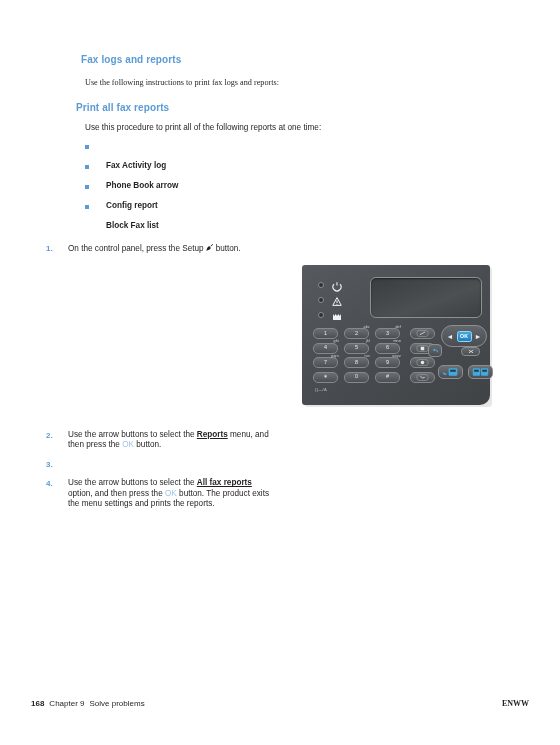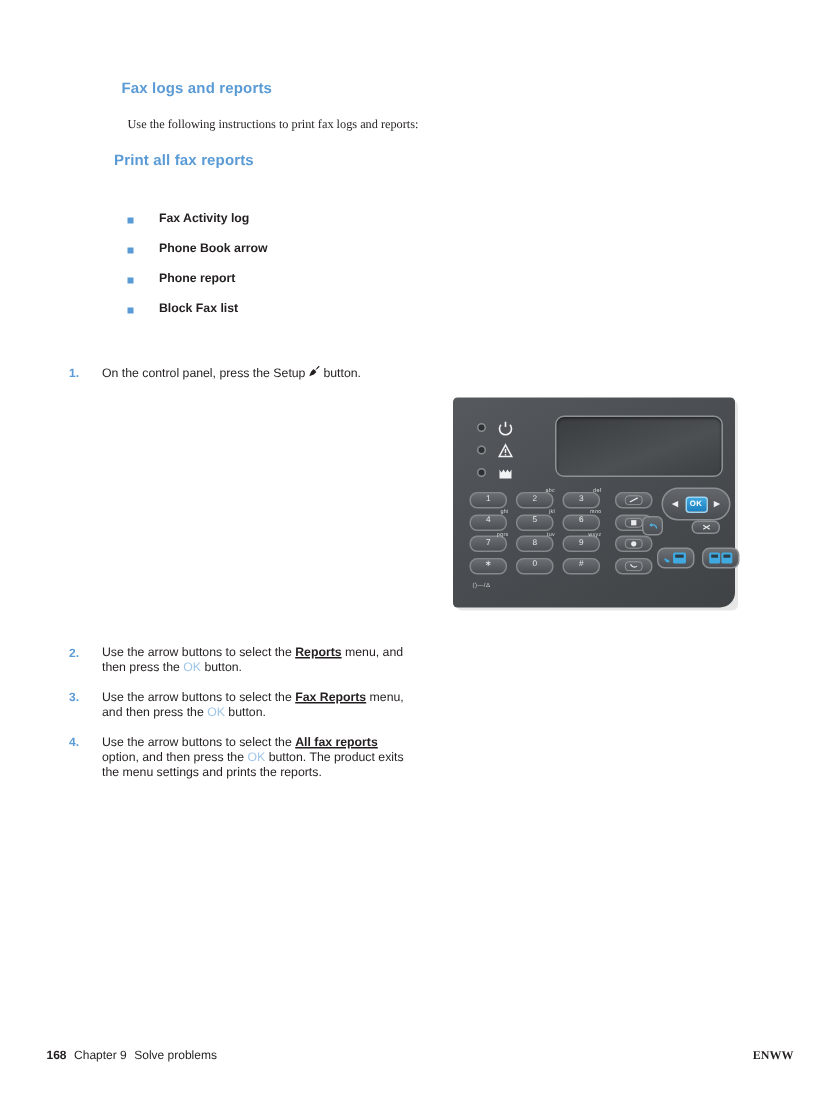--- a/index.html
+++ b/index.html
@@ -77,20 +77,21 @@
     background: #5b9bd5;
     margin-top: 4px;
     margin-right: 17px;
     flex: 0 0 auto;
   }
   .bullet-text {
     font-size: 8.2px;
     font-weight: bold;
     color: #231f20;
     line-height: 10px;
+    margin-top: 20px;
   }
 
   
   .steps {
     position: absolute;
     left: 46px;
     width: 300px;
   }
   .step {
     display: flex;
@@ -358,33 +359,34 @@
 <body>
 
 <div class="page">
 
   <div class="h1">Fax logs and reports</div>
 
   <div class="intro">Use the following instructions to print fax logs and reports:</div>
 
   <div class="h2">Print all fax reports</div>
 
+  <div class="intro2">Use this procedure to print all of the following reports at one time:</div>
 
   <div class="bullets">
     <div class="bullet-row">
       <span class="bullet-mark"></span>
       <span class="bullet-text">Fax Activity log</span>
     </div>
     <div class="bullet-row">
       <span class="bullet-mark"></span>
       <span class="bullet-text">Phone Book arrow</span>
     </div>
     <div class="bullet-row">
       <span class="bullet-mark"></span>
-      <span class="bullet-text">Phone report</span>
+      <span class="bullet-text">Config report</span>
     </div>
     <div class="bullet-row">
       <span class="bullet-mark"></span>
       <span class="bullet-text">Block Fax list</span>
     </div>
   </div>
 
   <div class="step-one">
     <span class="step-num">1.</span>
     <span class="step-body"><span>On the control panel, press the Setup</span><span class="wrench"><svg width="9" height="9" viewBox="0 0 10 10">
@@ -553,21 +555,20 @@
 
   <div class="steps steps-rest">
 
     <div class="step">
       <span class="step-num">2.</span>
       <span class="step-body"><span>Use the arrow buttons to select the </span><b>Reports</b><span> menu, and then press the </span><span class="ok-key">OK</span><span> button.</span></span>
     </div>
 
     <div class="step">
       <span class="step-num">3.</span>
-      <span class="step-body"><span>Use the arrow buttons to select the </span><b>Fax Reports</b><span> menu, and then press the </span><span class="ok-key">OK</span><span> button.</span></span>
     </div>
 
     <div class="step">
       <span class="step-num">4.</span>
       <span class="step-body"><span>Use the arrow buttons to select the </span><b>All fax reports</b><span> option, and then press the </span><span class="ok-key">OK</span><span> button. The product exits the menu settings and prints the reports.</span></span>
     </div>
 
   </div>
 
   <div class="footer-left">

